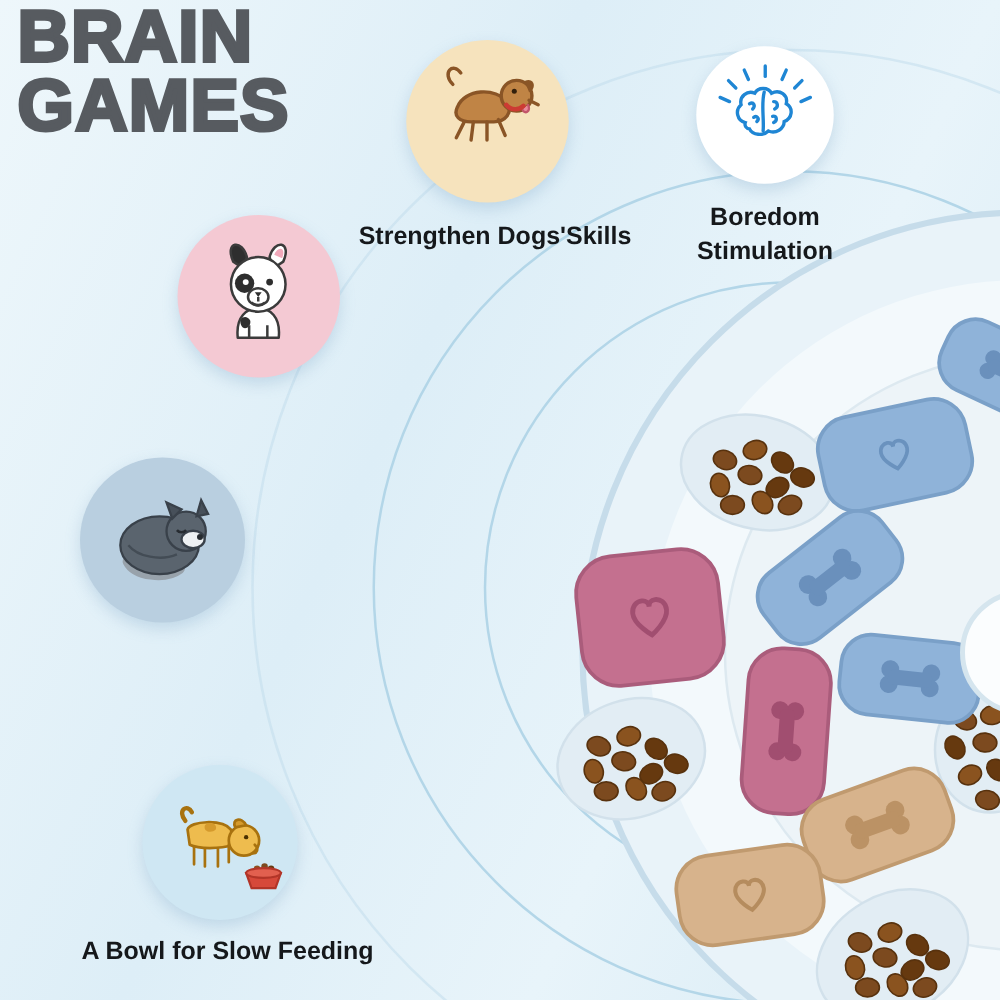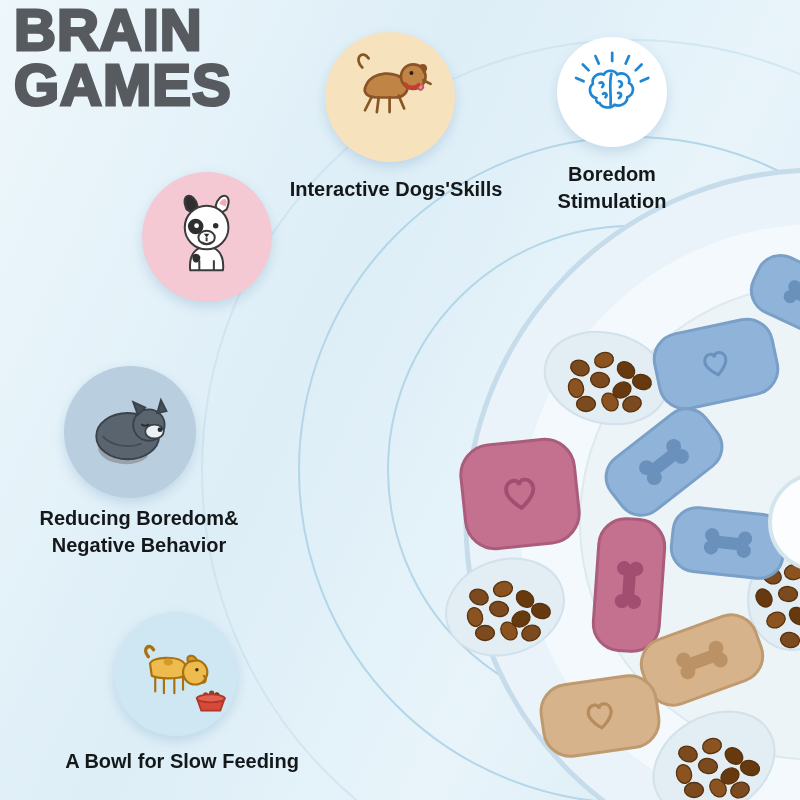--- a/index.html
+++ b/index.html
@@ -160,21 +160,21 @@
         <path d="M40 61 L33 75 M48 61 L46 77 M60 61 L60 77 M70 59 L76 73" fill="none"></path>
         <circle cx="86" cy="38" r="13.5" fill="#c08445"></circle>
         <path d="M93 25 C102 21 104 32 97 35 Z" fill="#8a5526" stroke="none"></path>
         <circle cx="84" cy="34" r="2.2" fill="#33200c" stroke="none"></circle>
         <path d="M97 42 L105 46" fill="none"></path>
         <path d="M96 46 C99 52 93 55 91 50" fill="#e98a9a" stroke="#c2566b" stroke-width="2"></path>
         <path d="M77 46 C81 51 88 51 92 47" stroke="#cc3b33" stroke-width="4" fill="none"></path>
       </g>
     </svg>
   </div>
-  <div class="f-label l1">Interactive Dogs'Skills</div>
+  <div class="f-label l1">Strengthen Dogs'Skills</div>
 
   <div class="f-circle f2">
     <svg viewBox="0 0 110 110">
       <g stroke="#1f86d4" stroke-width="3.2" stroke-linecap="round" fill="none">
         <path d="M55 8 V18"></path>
           <path d="M35 12 L39 21"></path>
           <path d="M75 12 L71 21"></path>
         <path d="M20 22 L27 29"></path>
           <path d="M90 22 L83 29"></path>
         <path d="M12 38 L21 42"></path>
@@ -218,22 +218,20 @@
         <path d="M30 64 C38 74 58 78 72 72" stroke="#434c55" fill="none"></path>
         <circle cx="80" cy="52" r="17" fill="#5a646e"></circle>
         <path d="M68 41 L63 27 L76 33 Z" fill="#47505a"></path>
         <path d="M89 39 L93 25 L99 37 Z" fill="#47505a"></path>
         <ellipse cx="86" cy="59" rx="10" ry="7.5" fill="#eef1f3"></ellipse>
         <circle cx="92" cy="57" r="2.6" fill="#272c31" stroke="none"></circle>
         <path d="M72 51 C74 53.5 78 53.5 80 51" fill="none" stroke="#272c31" stroke-width="2.2"></path>
       </g>
     </svg>
   </div>
-  <div class="f-label l4">Reducing Boredom&amp;
-Negative Behavior</div>
 
   <div class="f-circle f5">
     <svg viewBox="0 0 120 120">
       <g stroke="#a8720f" stroke-width="2.5" stroke-linecap="round" stroke-linejoin="round" fill="#eebc4e">
         <path d="M28 40 C20 30 30 24 34 32" fill="none" stroke-width="4"></path>
         <path d="M30 48 C32 40 62 38 70 48 L72 62 C60 66 40 66 32 62 Z"></path>
         <path d="M36 64 V80 M46 66 V82 M58 66 V82 M68 62 V78" fill="none"></path>
         <path d="M46 44 C50 40 58 42 56 48 C52 52 44 50 46 44 Z" fill="#d59a2c" stroke="none"></path>
         <circle cx="82" cy="58" r="14"></circle>
         <path d="M74 46 C70 38 80 36 84 44 Z" fill="#d59a2c"></path>

